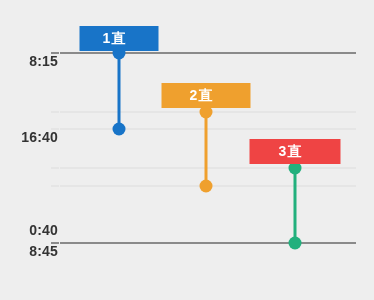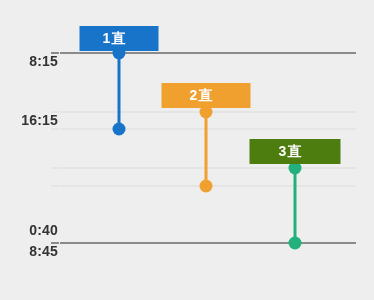--- a/index.html
+++ b/index.html
@@ -81,33 +81,33 @@
       <div class="gridline minor" style="left: 60px; width: 296px; top: 168px;"></div>
       <div class="tick-stub minor" style="left: 51px; top: 168px;"></div>
       <div class="gridline minor" style="left: 60px; width: 296px; top: 186px;"></div>
       <div class="tick-stub minor" style="left: 51px; top: 186px;"></div>
       <div class="gridline major" style="left: 60px; width: 296px; top: 243px;"></div>
       <div class="tick-stub" style="left: 51px; top: 243px;"></div>
     </div>
 
   <div id="y-axis-labels">
       <div class="axis-label" style="top: 53px;">8:15</div>
-      <div class="axis-label" style="top: 112px;">16:15</div>
+      <div class="axis-label" style="top: 129px;">16:40</div>
       <div class="axis-label" style="top: 186px; margin-top: 36px;">0:40</div>
       <div class="axis-label" style="top: 243px;">8:45</div>
     </div>
 
   <div id="series-layer">
       <div class="series-line" style="left: 119px; top: 53px; height: 76px; background: rgb(24, 116, 200);"></div>
       <div class="series-dot" style="left: 119px; top: 53px; background: rgb(24, 116, 200);"></div>
       <div class="series-dot" style="left: 119px; top: 129px; background: rgb(24, 116, 200);"></div>
       <div class="series-badge" style="left: 119px; top: 26px; width: 70px; background: rgb(24, 116, 200);">1直</div>
       <div class="series-line" style="left: 206px; top: 112px; height: 74px; background: rgb(239, 160, 46);"></div>
       <div class="series-dot" style="left: 206px; top: 112px; background: rgb(239, 160, 46);"></div>
       <div class="series-dot" style="left: 206px; top: 186px; background: rgb(239, 160, 46);"></div>
       <div class="series-badge" style="left: 206px; top: 83px; width: 80px; background: rgb(239, 160, 46);">2直</div>
       <div class="series-line" style="left: 295px; top: 168px; height: 75px; background: rgb(34, 176, 125);"></div>
       <div class="series-dot" style="left: 295px; top: 168px; background: rgb(34, 176, 125);"></div>
       <div class="series-dot" style="left: 295px; top: 243px; background: rgb(34, 176, 125);"></div>
-      <div class="series-badge" style="left: 295px; top: 139px; width: 82px; background: #4d7c0f;">3直</div>
+      <div class="series-badge" style="left: 295px; top: 139px; width: 82px; background: #ef4444;">3直</div>
     </div>
 
 </div>
 
 </body></html>

